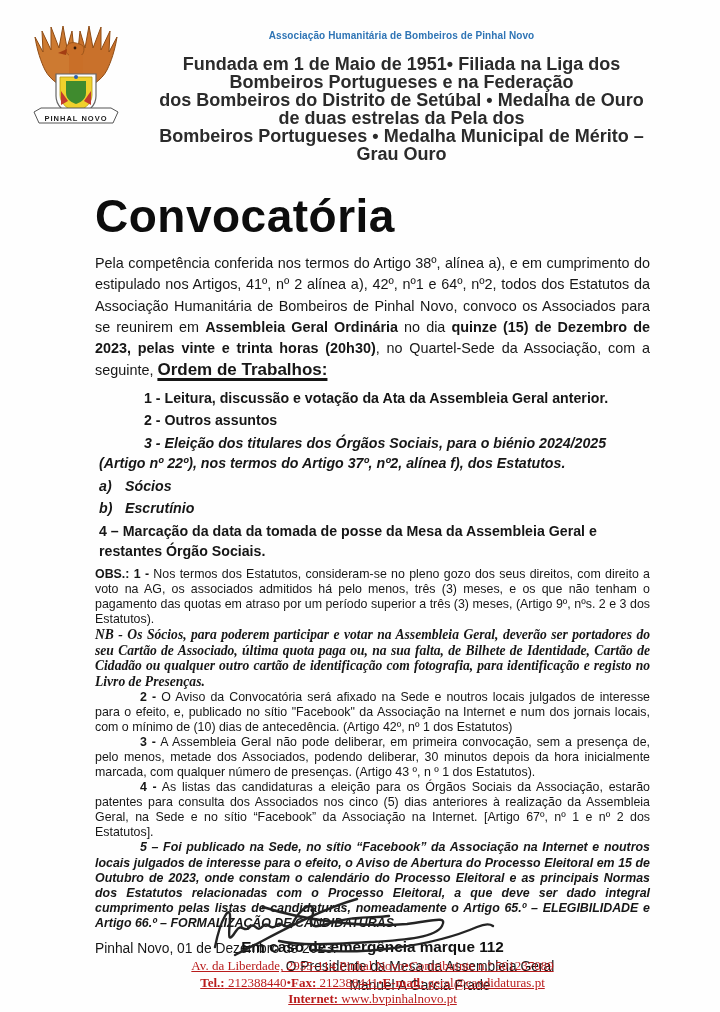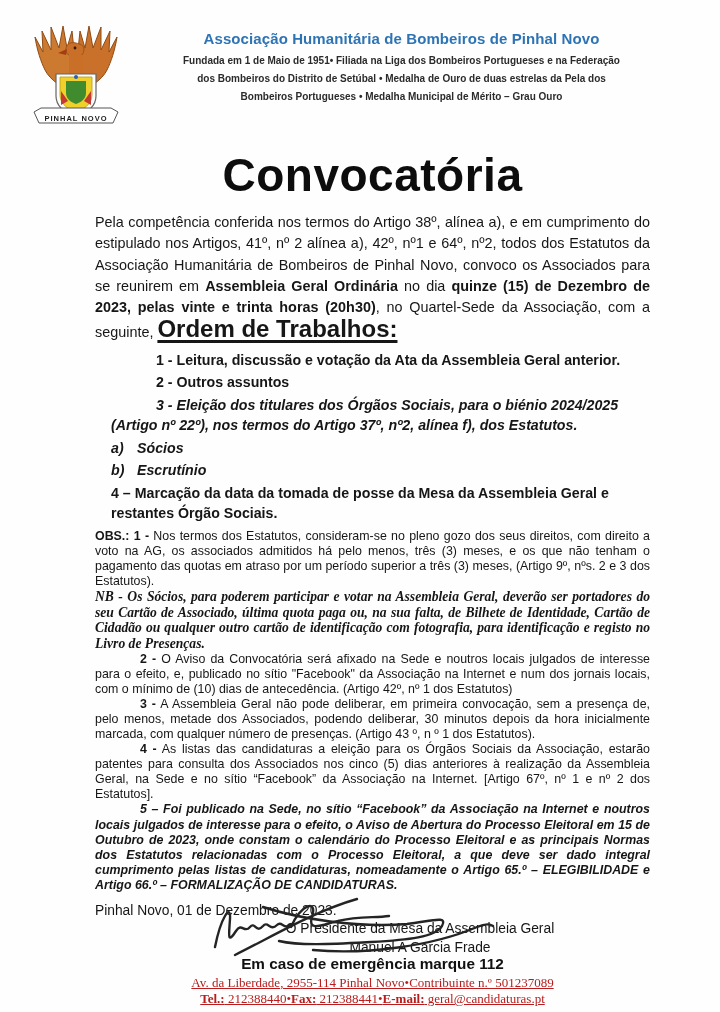--- a/index.html
+++ b/index.html
@@ -3,33 +3,33 @@
 <meta charset="utf-8">
 <style>
   html,body{margin:0;padding:0;width:720px;height:1012px;background:#ffffff;overflow:hidden;}
   body{font-family:"Liberation Sans",sans-serif;color:#161616;}
   .page{position:relative;width:720px;height:1012px;box-sizing:border-box;padding:20px 70px 0 95px;background:#fefefe;}
 
   
   .header{position:relative;padding-top:10px;min-height:92px;margin-bottom:10px;}
   .logo-wrap{position:absolute;left:-75px;top:4px;width:112px;height:106px;}
   .header-text{margin-left:58px;text-align:center;}
-  .org-name{font-size:15px;font-weight:bold;color:#2e74b5;margin-bottom:5px;letter-spacing:.1px;}
-  .org-sub{font-size:10px;font-weight:bold;color:#2b2b2b;line-height:18px;}
+  .org-name{font-size:10px;font-weight:bold;color:#2e74b5;margin-bottom:14px;letter-spacing:.1px;}
+  .org-sub{font-size:18px;font-weight:bold;color:#2b2b2b;line-height:18px;}
 
   
-  .doc-title{margin:26px 0 10px;text-align:center;font-size:46px;font-weight:bold;color:#0d0d0d;letter-spacing:.5px;}
+  .doc-title{margin:26px 0 10px;text-align:left;font-size:46px;font-weight:bold;color:#0d0d0d;letter-spacing:.5px;}
 
   
   .intro{margin:0 0 6px;font-size:14.4px;line-height:21.3px;text-align:justify;}
-  .agenda-heading{font-size:24px;font-weight:bold;text-decoration:underline;text-decoration-thickness:2.5px;text-underline-offset:3px;}
+  .agenda-heading{font-size:17px;font-weight:bold;text-decoration:underline;text-decoration-thickness:2.5px;text-underline-offset:3px;}
 
   
   .agenda{font-weight:bold;font-size:14.2px;line-height:20.5px;margin-bottom:5px;}
-  .agenda p{margin:0 16px 2px;}
+  .agenda p{margin:0 4px 2px;}
   .ag-indent{text-indent:45px;}
   .ag-block{margin-left:45px;}
   .ag-italic{font-style:italic;}
   .sub-num{display:inline-block;min-width:26px;}
 
   
   .notes{font-size:12.4px;line-height:15.1px;text-align:justify;}
   .notes p{margin:0;}
   .note-indent{text-indent:45px;}
   .nb{font-family:"Liberation Serif",serif;font-weight:bold;font-style:italic;font-size:13.6px;line-height:15.6px;}
@@ -122,15 +122,16 @@
       <path d="M58,14 C95,26 152,35 202,31 C227,28 243,22 237,33 C231,44 203,47 166,49 C128,51 95,53 74,48"></path>
       <path d="M108,57 C160,62 228,53 272,34 C279,31 284,30 288,33"></path>
       <path d="M30,62 C70,42 110,18 152,6"></path>
     </g>
   </svg>
 
   <div class="footer">
     <div class="emergency">Em caso de emergência marque 112</div>
     <div class="f-serif">Av. da Liberdade, 2955-114 Pinhal Novo•Contribuinte n.º 501237089</div>
     <div class="f-serif"><b>Tel.:</b><span> 212388440•</span><b>Fax:</b><span> 212388441•</span><b>E-mail:</b><span> geral@candidaturas.pt</span></div>
+    <div class="f-serif"><b>Internet:</b><span> www.bvpinhalnovo.pt</span></div>
   </div>
 
 </div>
 
 </body></html>

